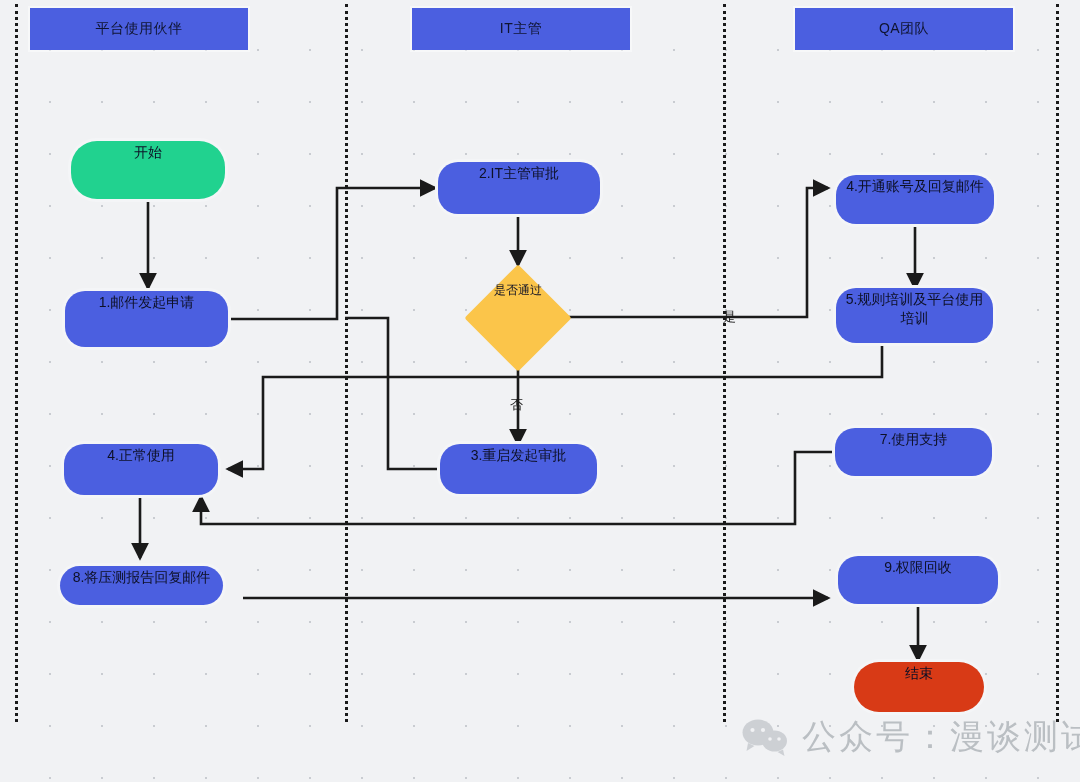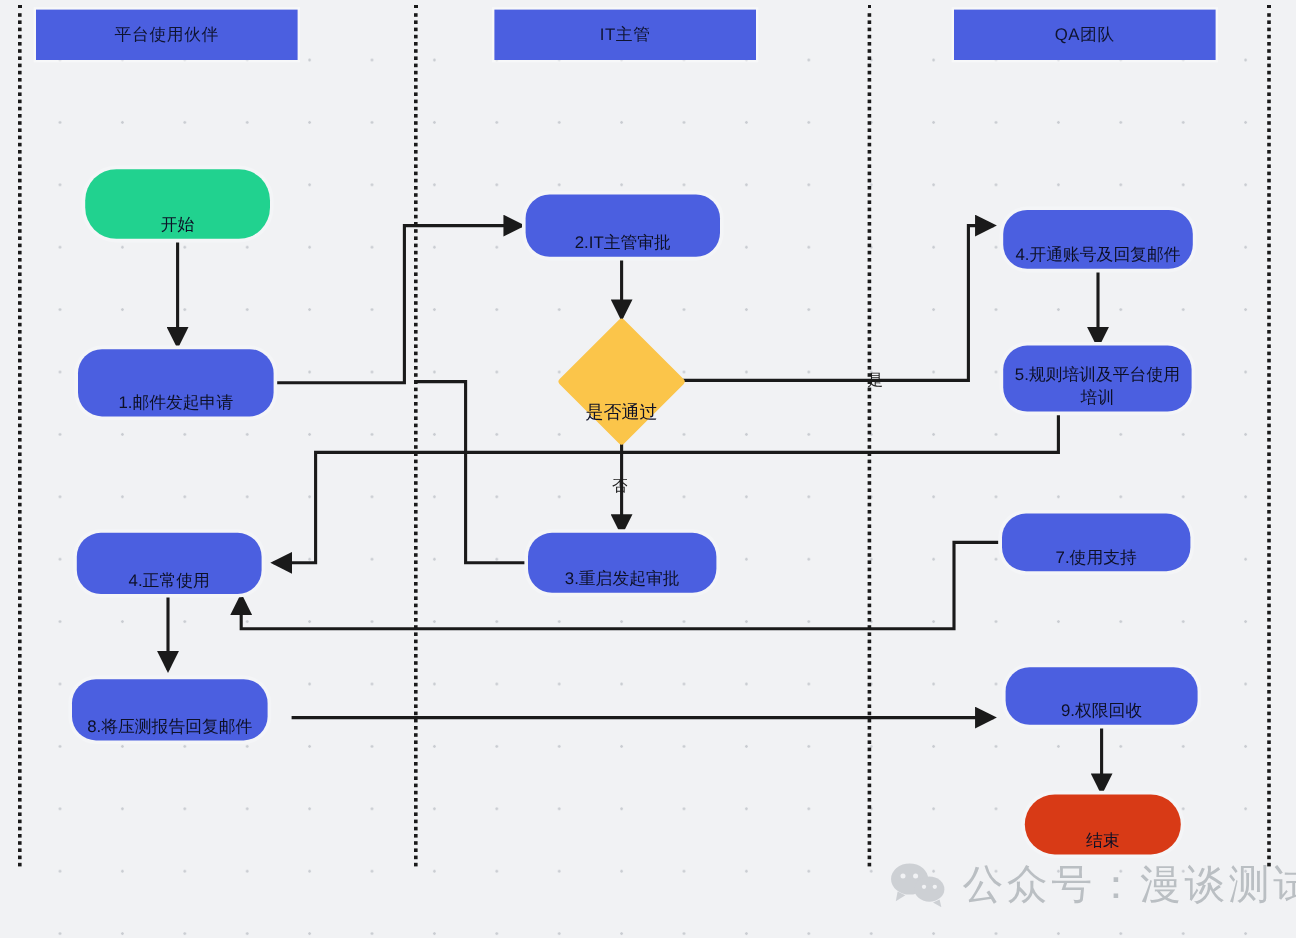--- a/index.html
+++ b/index.html
@@ -33,21 +33,21 @@
     display: flex;
     align-items: center;
     justify-content: center;
     box-shadow: 0 0 0 2px rgba(255,255,255,0.45);
     letter-spacing: .5px;
   }
   
   .node {
     position: absolute;
     display: flex;
-    align-items: flex-end;
+    align-items: flex-start;
     justify-content: center;
     text-align: center;
     color: #0d1026;
     font-size: 14px;
     line-height: 1.35;
     box-sizing: border-box;
     padding: 2px 6px;
   }
   .node.process {
     background: #4B5FE0;
@@ -72,23 +72,22 @@
     position: absolute;
     inset: 0;
     background: #FBC54A;
     transform: rotate(45deg);
     border-radius: 3px;
   }
   .diamond-label {
     position: relative;
     z-index: 2;
     width: 70px;
-    font-size: 15px;
+    font-size: 12px;
     color: #0d1026;
-    margin-top: 23px;
   }
   
   svg.edges {
     position: absolute;
     left: 0; top: 0;
     width: 1080px;
     height: 782px;
     pointer-events: none;
   }
   .edge-label {
@@ -207,21 +206,21 @@
   </div>
 
   <div class="node process" style="left:64px; top:444px; width:154px; height:51px;">
     <span>4.正常使用</span>
   </div>
 
   <div class="node process" style="left:835px; top:428px; width:157px; height:48px;">
     <span>7.使用支持</span>
   </div>
 
-  <div class="node process" style="left:60px; top:566px; width:163px; height:51px;">
+  <div class="node process" style="left:60px; top:566px; width:163px; height:39px;">
     <span>8.将压测报告回复邮件</span>
   </div>
 
   <div class="node process" style="left:838px; top:556px; width:160px; height:48px;">
     <span>9.权限回收</span>
   </div>
 
   <div class="node end" style="left:854px; top:662px; width:130px; height:50px;">
     <span>结束</span>
   </div>

